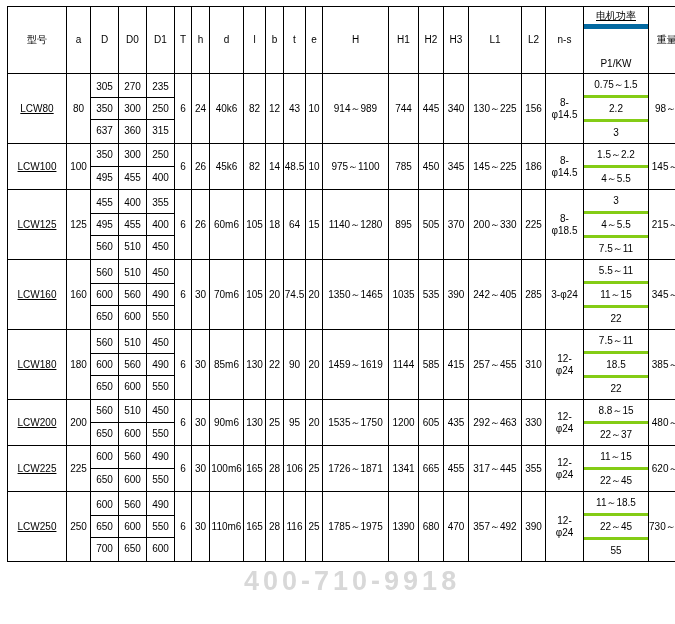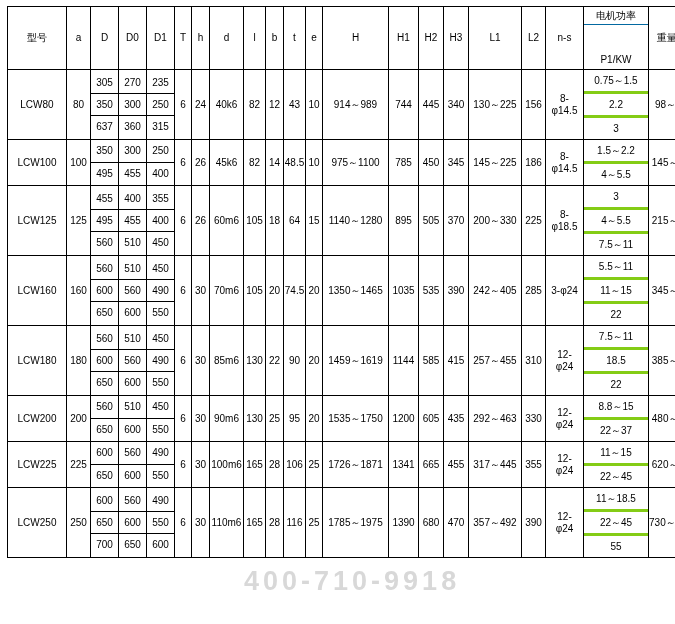--- a/index.html
+++ b/index.html
@@ -59,43 +59,45 @@
   }
   .power .p {
     border-bottom: 3px solid #84cc16;
     height: 21px;
     line-height: 21px;
     font-size: 10px;
   }
   .power .p:last-child { border-bottom: none; }
   .model {
     font-size: 11px;
+    text-decoration: underline;
   }
   .watermark {
     position: absolute;
     left: 0;
     top: 0;
     width: 675px;
     height: 508px;
     pointer-events: none;
   }
   .watermark span {
     position: absolute;
     left: 244px;
     top: 566px;
     font-size: 27px;
     letter-spacing: 4px;
     font-weight: bold;
     color: #d8d8d8;
     font-family: "Liberation Sans", sans-serif;
   }
   .motor-hdr-top {
-    border-bottom: 1px solid #0369a1;
+    border-bottom: 5px solid #0369a1;
     height: 17px;
     line-height: 17px;
+    text-decoration: underline;
   }
   .motor-hdr-bot {
     height: 18px;
     line-height: 18px;
     margin-top: 26px;
   }
 </style>
 </head>
 <body>
 

